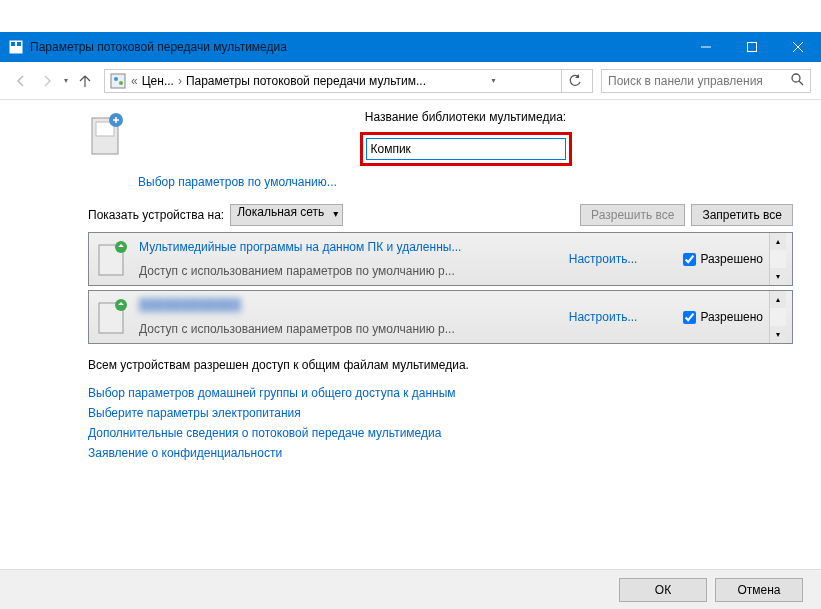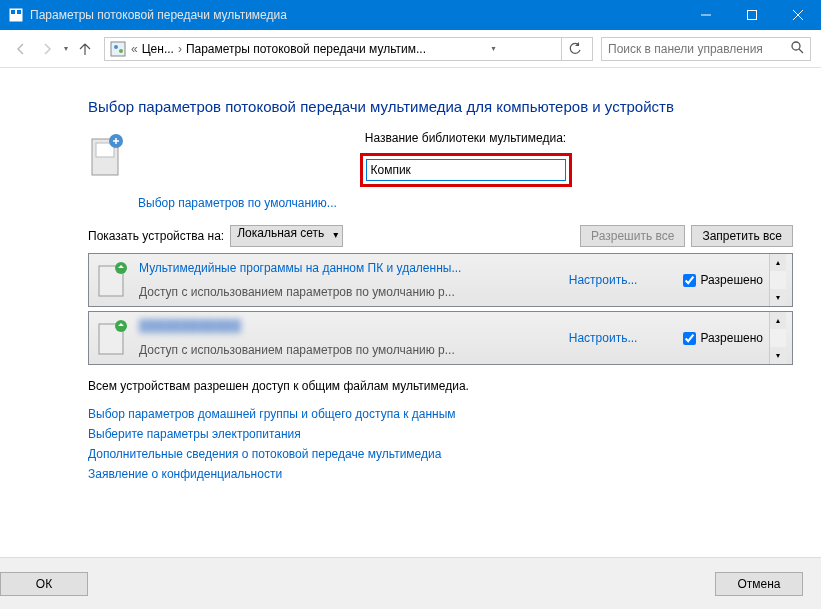--- a/index.html
+++ b/index.html
@@ -1,18 +1,18 @@
 <!DOCTYPE html>
 <html><head>
 <meta charset="utf-8">
 <style>
 * { box-sizing: border-box; margin: 0; padding: 0; font-family: 'Segoe UI', Tahoma, sans-serif; }
 body { background: #fff; width: 821px; height: 609px; overflow: hidden; }
 
-.titlebar { background: #0078d7; color: #e5e5e5; height: 30px; display: flex; align-items: center; padding-left: 8px; font-size: 12px; }
+.titlebar { background: #0078d7; color: #0f172a; height: 30px; display: flex; align-items: center; padding-left: 8px; font-size: 12px; margin-top: 32px; }
 .titlebar .icon { width: 16px; height: 16px; margin-right: 6px; }
 .titlebar .title { flex: 1; }
 .titlebar .win-controls { display: flex; }
 .titlebar .win-btn { width: 46px; height: 30px; display: flex; align-items: center; justify-content: center; cursor: pointer; }
 
 .navbar { height: 38px; border-bottom: 1px solid #e0e0e0; display: flex; align-items: center; padding: 0 10px; gap: 4px; font-size: 12px; }
 .nav-btn { width: 22px; height: 22px; display: flex; align-items: center; justify-content: center; cursor: pointer; color: #888; }
 .nav-btn.disabled { color: #ccc; }
 .nav-arrow-down { font-size: 8px; color: #666; cursor: pointer; padding: 0 2px;}
 .breadcrumb { flex: 1; border: 1px solid #ccc; height: 24px; display: flex; align-items: center; padding: 0 4px; margin: 0 4px; font-size: 12px; gap: 2px;}
@@ -49,21 +49,21 @@
 .device-row .dconfig { color: #0066cc; font-size: 12px; cursor: pointer; margin: 0 10px; }
 .device-row .dchk { display: flex; align-items: center; gap: 4px; font-size: 12px; margin-right: 6px; padding-left: 36px;}
 .device-row .scroll { width: 17px; height: 52px; background: #f0f0f0; border-left: 1px solid #ccc; display: flex; flex-direction: column; }
 .device-row .scroll .sbtn { height: 17px; display: flex; align-items: center; justify-content: center; font-size: 8px; cursor: pointer; background: #e8e8e8; }
 .device-row .scroll .strack { flex: 1; background: #f0f0f0; }
 
 .status-text { margin: 14px 0 14px 60px; font-size: 12px; }
 .link-list { margin-left: 60px; }
 .link-list .link { display: block; margin-bottom: 6px; }
 
-.footer { position: absolute; bottom: 0; left: 0; right: 0; height: 52px; border-top: 1px solid #ddd; background: #f0f0f0; display: flex; align-items: center; justify-content: space-between; padding-right: 18px; gap: 0; }
+.footer { position: absolute; bottom: 0; left: 0; right: 0; height: 40px; border-top: 1px solid #ddd; background: #f0f0f0; display: flex; align-items: center; justify-content: flex-end; padding-right: 18px; gap: 8px; }
 .footer .fbtn { border: 1px solid #adadad; background: #e1e1e1; height: 24px; width: 88px; font-size: 12px; cursor: pointer; }
 
 .bc-icon { width: 18px; height: 18px; }
 </style>
 </head>
 <body>
 
 <div class="titlebar">
   <svg class="icon" viewBox="0 0 16 16">
       <rect x="1" y="1" width="14" height="14" fill="#fff" stroke="#0078d7"></rect>
@@ -129,21 +129,20 @@
   <div class="searchbox">
     <input placeholder="Поиск в панели управления" style="">
     <span class="sicon"><svg width="14" height="14">
           <circle cx="6" cy="6" r="4" stroke="#555" fill="none" stroke-width="1.3"></circle>
           <line x1="9" y1="9" x2="13" y2="13" stroke="#555" stroke-width="1.3"></line>
         </svg></span>
   </div>
 </div>
 
 <div class="content">
-  <div class="heading">Выбор параметров потоковой передачи мультимедиа для компьютеров и устройств</div>
 
   <div class="lib-row">
     <svg class="lib-icon" viewBox="0 0 40 48">
         <rect x="4" y="8" width="26" height="36" fill="#e8e8e8" stroke="#999"></rect>
         <rect x="8" y="12" width="18" height="14" fill="#fff" stroke="#bbb"></rect>
         <circle cx="28" cy="10" r="7" fill="#4a90d0"></circle>
         <path d="M25 10 L31 10 M28 7 L28 13" stroke="#fff" stroke-width="1.5"></path>
       </svg>
     <div class="lib-fields">
       <div class="lib-label-row">

